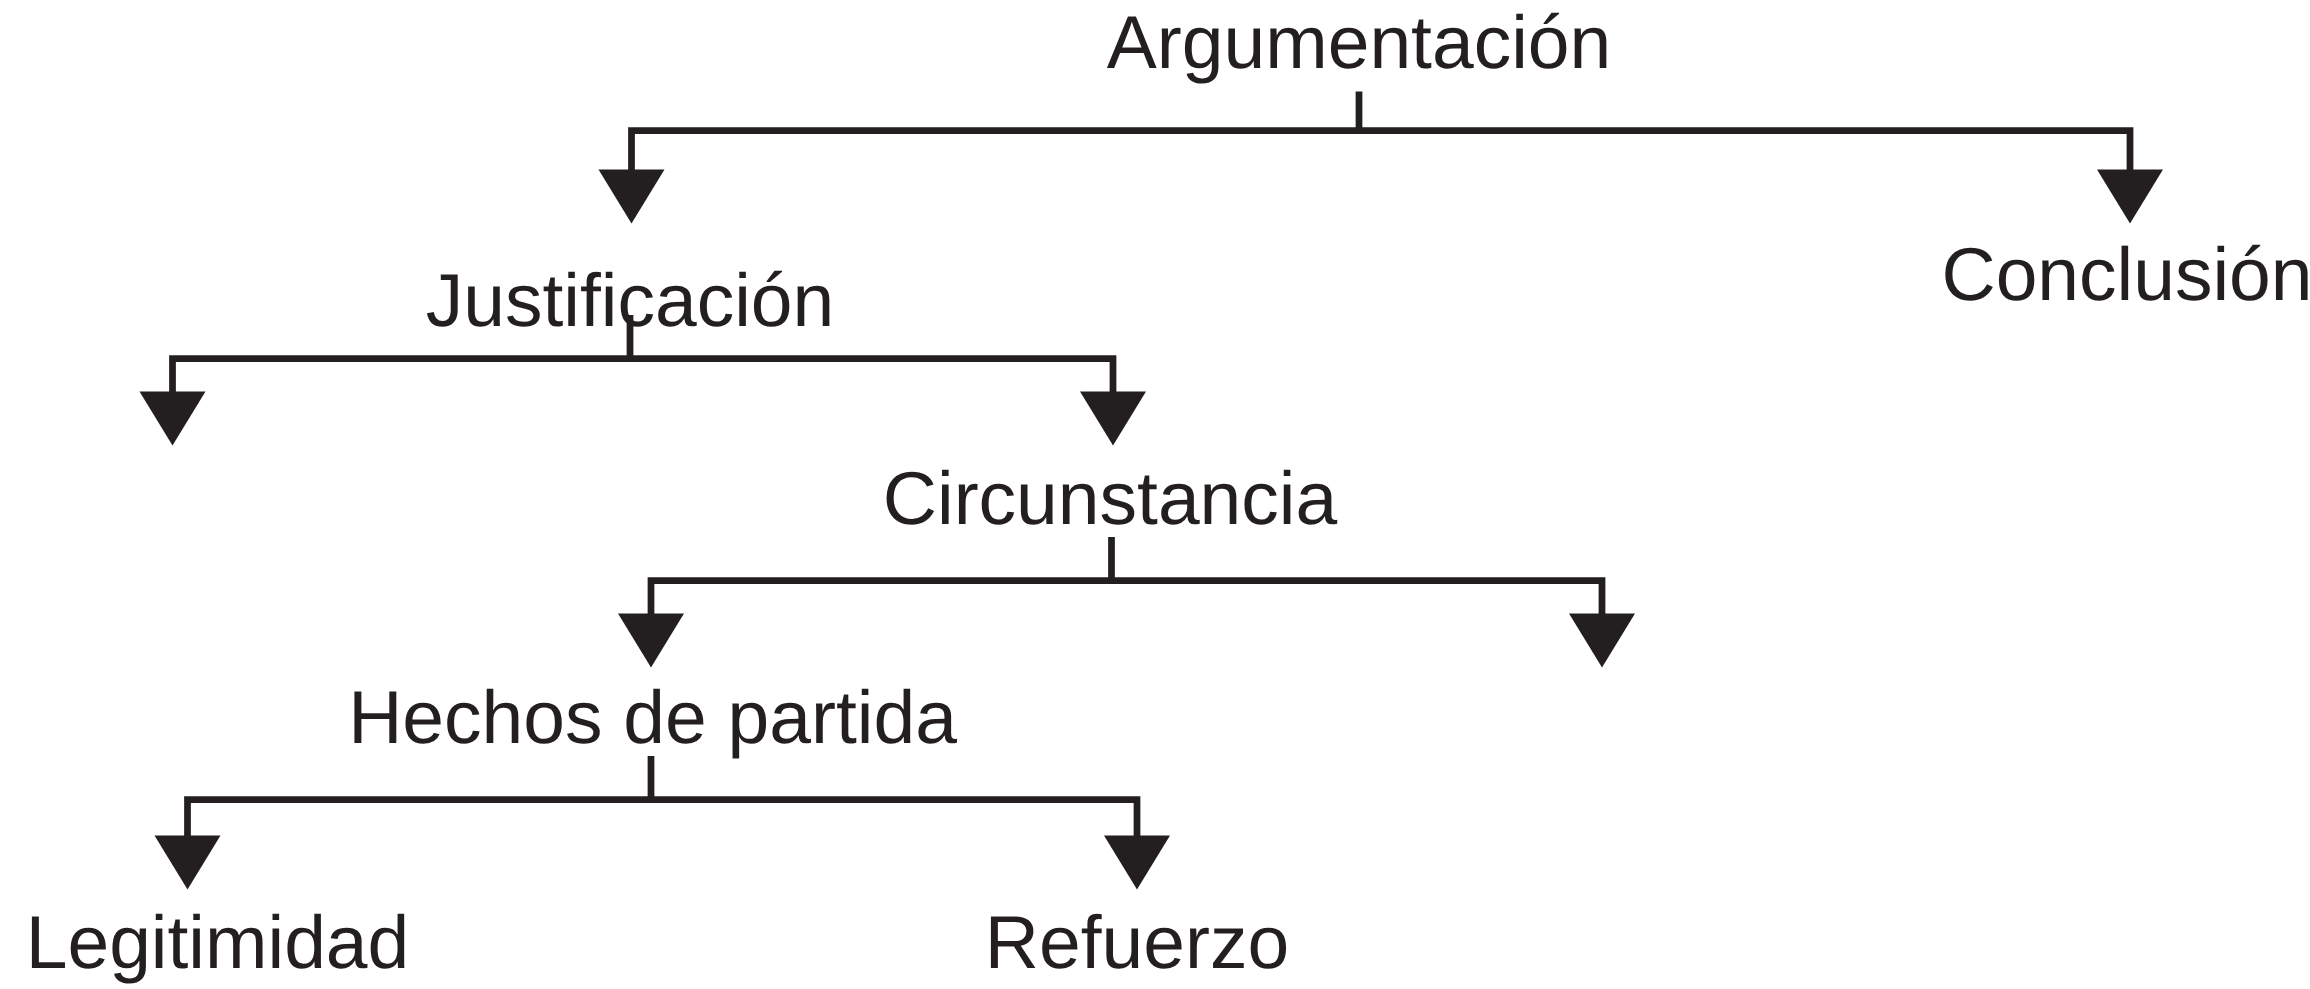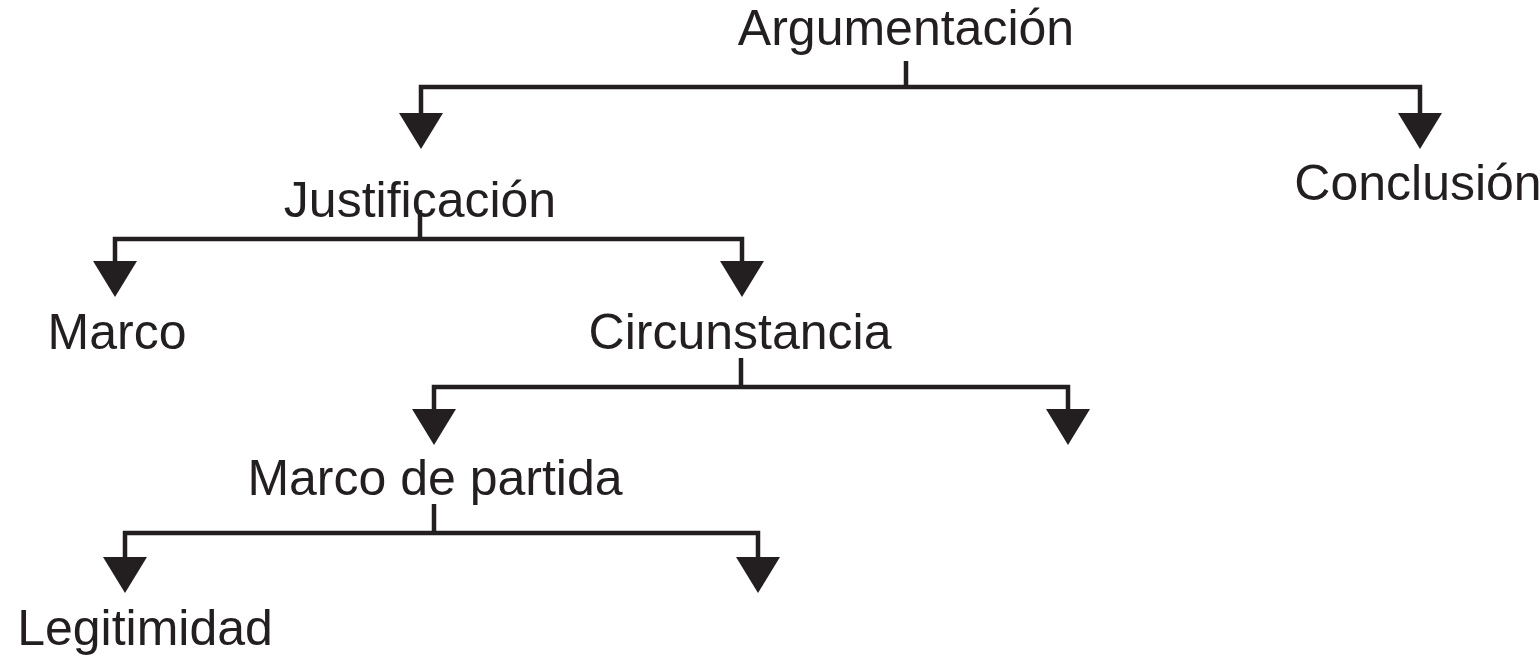--- a/index.html
+++ b/index.html
@@ -76,23 +76,23 @@
       <polygon points="736,557 780,557 758,593"></polygon>
     </g>
   </svg>
 
   <div class="node-label" style="left:906px; top:3px;">Argumentación</div>
 
   <div class="node-label" style="left:420px; top:175px;">Justificación</div>
 
   <div class="node-label" style="left:1418px; top:158px;">Conclusión</div>
 
-  <div class="node-label" style="left:117px; top:307px;">Marco</div>
 
   <div class="node-label" style="left:740px; top:307px;">Circunstancia</div>
 
-  <div class="node-label" style="left:435px; top:453px;">Marco de partida</div>
+  <div class="node-label" style="left:435px; top:453px;">Hechos de partida</div>
 
 
   <div class="node-label" style="left:127px; top:603px;padding-left:36px;">Legitimidad</div>
 
+  <div class="node-label" style="left:758px; top:603px;">Refuerzo</div>
 
 </div>
 
 </body></html>

